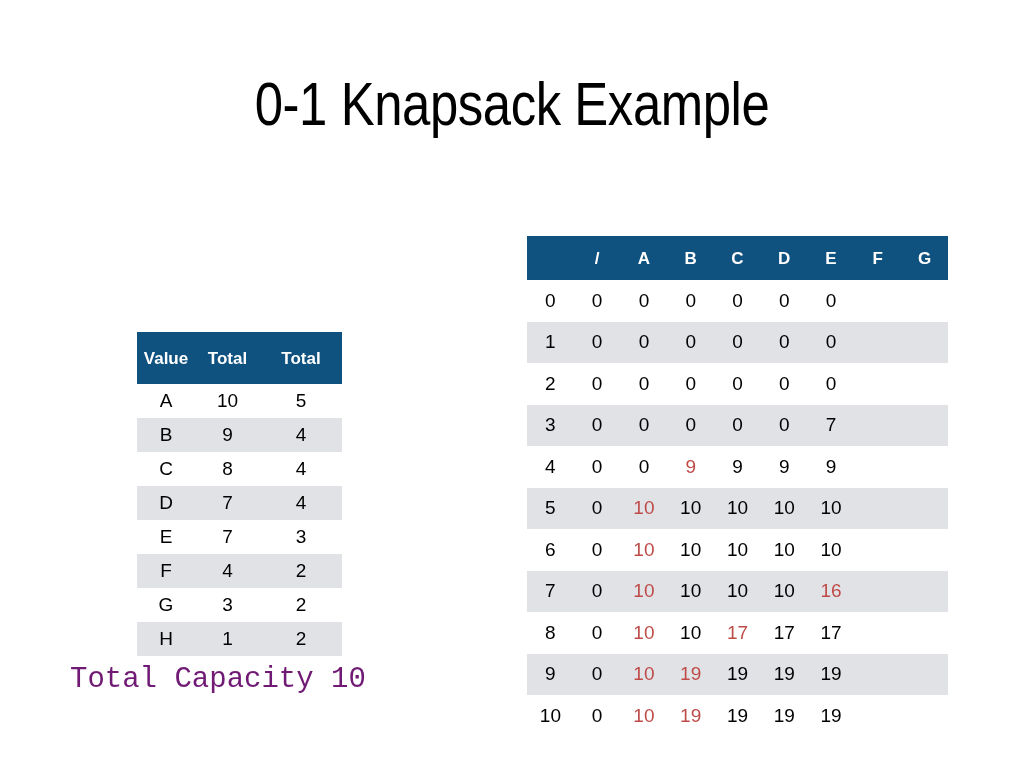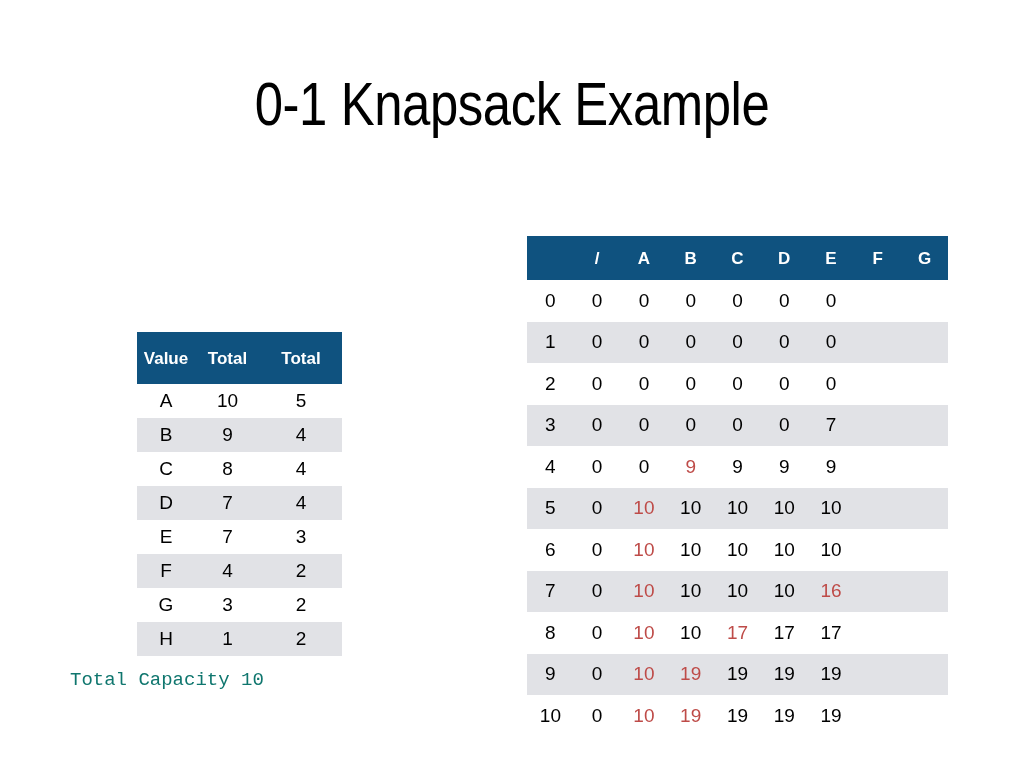--- a/index.html
+++ b/index.html
@@ -77,23 +77,23 @@
   #items-table th.hdr-value {
     padding: 0 12px;
     word-break: break-all;
   }
 
   #total-capacity {
     position: absolute;
     left: 70px;
     top: 665px;
     font-family: "Liberation Mono", monospace;
-    font-size: 19px;
+    font-size: 29px;
     line-height: 30px;
-    color: #0f766e;
+    color: #701a75;
     white-space: nowrap;
   }
 
   
   #dp-table {
     left: 527px;
     top: 236px;
     width: 421px;
   }
   #dp-table col { width: 46px; }

